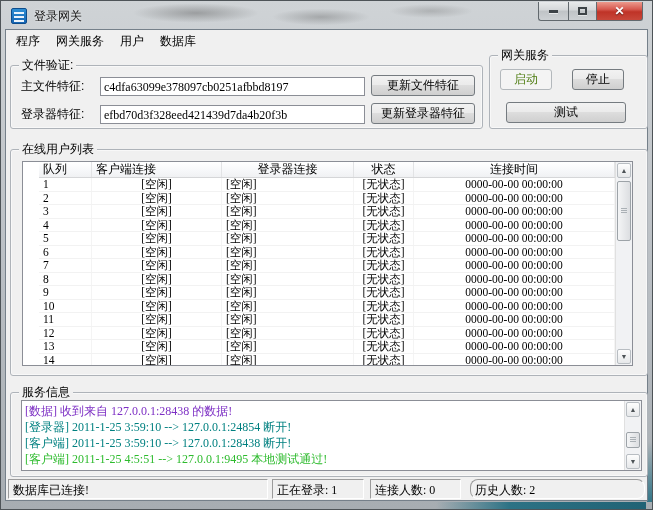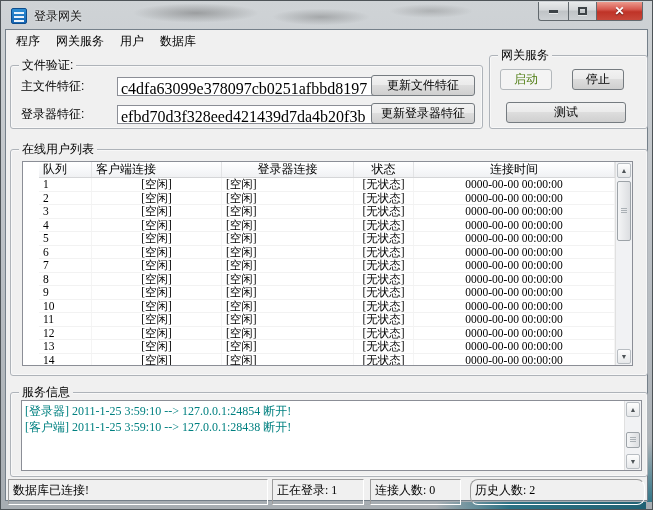--- a/index.html
+++ b/index.html
@@ -44,24 +44,24 @@
   .client{position:absolute;left:4px;top:28px;right:4px;bottom:8px;background:#f0f0f0;border:1px solid #75808a;}
   .menubar{position:absolute;left:0;top:0;right:0;height:23px;background:#f0f0f0;display:flex;align-items:center;padding-left:2px;}
   .menu-item{padding:3px 8px;cursor:default;}
 
   
   .group{position:absolute;border:1px solid #aeb3b9;border-radius:3px;box-shadow:inset 0 0 0 1px rgba(255,255,255,.55);}
   .group>.glabel{position:absolute;top:-8px;left:8px;background:#f0f0f0;padding:0 3px;line-height:14px;}
 
   
   .g-file{left:4px;top:35px;width:473px;height:64px;}
-  .frow{position:absolute;left:10px;display:flex;align-items:center;gap:17px;}
+  .frow{position:absolute;left:10px;display:flex;align-items:center;}
   .frow .flabel{width:79px;}
   .tfield{width:265px;height:19px;border:1px solid #8b8e96;background:#fff;
-    font-family:"Liberation Serif",serif;font-size:16px;padding:2px 0 0 3px;white-space:nowrap;overflow:hidden;}
+    font-family:"Liberation Serif",serif;font-size:12px;padding:2px 0 0 3px;white-space:nowrap;overflow:hidden;}
   .btn{height:21px;border:1px solid #757b80;border-radius:3px;color:#000;
     background:linear-gradient(180deg,#f2f2f2 0%,#ebebeb 45%,#dddddd 50%,#cfcfcf 100%);
     display:flex;align-items:center;justify-content:center;cursor:default;}
   .btn.disabled{border-color:#b3b8bc;background:#f4f4f4;color:#4d7c0f;}
   .fbtn{position:absolute;left:360px;width:104px;}
 
   
   .g-gate{left:483px;top:25px;width:159px;height:74px;}
   .btn-start{position:absolute;left:10px;top:13px;width:52px;}
   .btn-stop{position:absolute;left:82px;top:13px;width:52px;}
@@ -94,21 +94,21 @@
     background:repeating-linear-gradient(180deg,#aab0b5 0 1px,transparent 1px 2px);}
 
   
   .g-svc{left:4px;top:362px;width:638px;height:85px;}
   .logbox{position:absolute;left:10px;top:7px;width:621px;height:71px;background:#fff;border:1px solid #8b8e96;overflow:hidden;}
   .log-lines{position:absolute;left:3px;top:2px;right:18px;}
   .log-line{font-family:"Liberation Serif",serif;font-size:12px;line-height:16px;white-space:nowrap;overflow:hidden;}
 
   
   .statusbar{position:absolute;left:0;right:0;bottom:0;height:23px;background:#f0f0f0;}
-  .spanel{position:absolute;top:2px;height:26px;border:1px solid;border-color:#9b9b9b #ffffff #ffffff #9b9b9b;
+  .spanel{position:absolute;top:2px;height:20px;border:1px solid;border-color:#9b9b9b #ffffff #ffffff #9b9b9b;
     padding:2px 0 0 4px;font-family:"Liberation Serif",serif;white-space:nowrap;overflow:hidden;}
   .sp1{left:2px;width:260px;} .sp2{left:266px;width:92px;} .sp3{left:364px;width:91px;} .sp4{left:464px;right:2px;border-radius:8px;}
 </style>
 </head>
 <body>
 
 <div class="window">
   <span class="teal-glimpse"></span>
   <span class="teal-glimpse2"></span>
 
@@ -294,22 +294,24 @@
           <div class="sb-thumb" style="top:19px;height:60px;"></div>
           <div class="sb-btn sb-down">▼</div>
         </div>
       </div>
     </div>
 
     <div class="group g-svc">
       <span class="glabel">服务信息</span>
       <div class="logbox">
         <div class="log-lines">
+            <div class="log-line" style="color: rgb(125, 47, 196);">[数据] 收到来自 127.0.0.1:28438 的数据!</div>
             <div class="log-line" style="color: rgb(0, 128, 128);">[登录器] 2011-1-25 3:59:10 --&gt; 127.0.0.1:24854 断开!</div>
             <div class="log-line" style="color: rgb(0, 128, 128);">[客户端] 2011-1-25 3:59:10 --&gt; 127.0.0.1:28438 断开!</div>
+            <div class="log-line" style="color: rgb(45, 187, 45);">[客户端] 2011-1-25 4:5:51 --&gt; 127.0.0.1:9495 本地测试通过!</div>
           </div>
         <div class="vscroll">
           <div class="sb-btn sb-up">▲</div>
           <div class="sb-thumb" style="top:31px;height:16px;"></div>
           <div class="sb-btn sb-down">▼</div>
         </div>
       </div>
     </div>
 
     <div class="statusbar">

